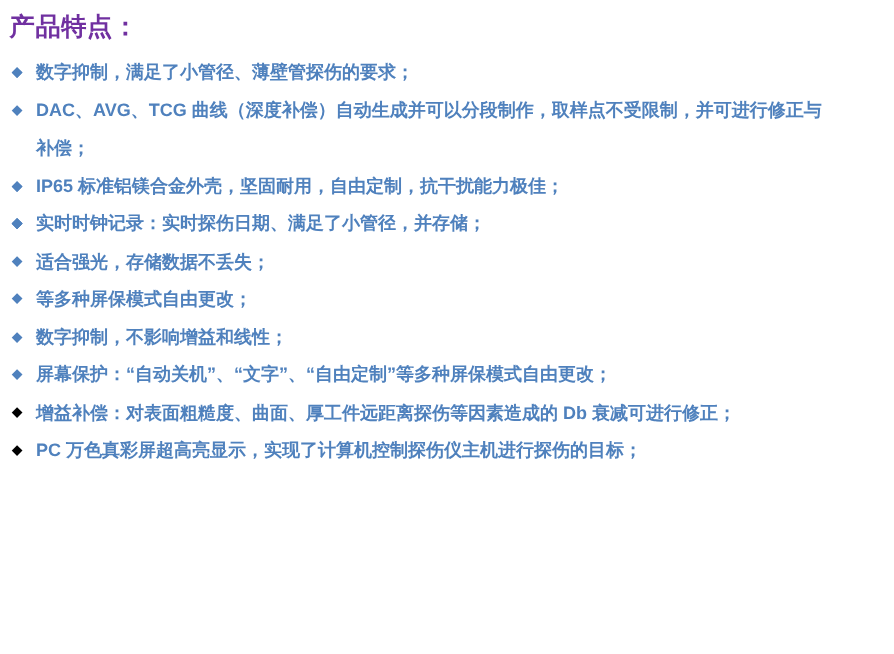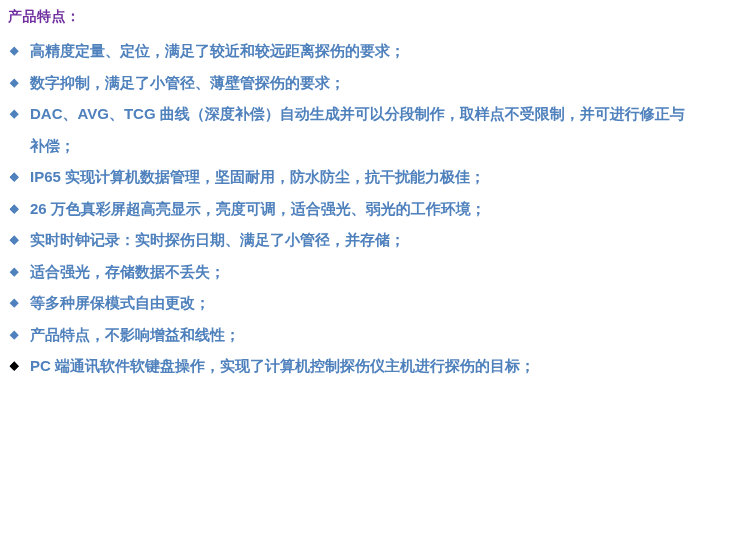--- a/index.html
+++ b/index.html
@@ -14,21 +14,21 @@
     font-family: "Liberation Sans", sans-serif;
   }
   .page {
     width: 745px;
     height: 545px;
     background: var(--bg-color, #ffffff);
     box-sizing: border-box;
   }
   .title {
     margin: 8px 0 0 8px;
-    font-size: 14px;
+    font-size: 21px;
     font-weight: bold;
     letter-spacing: 0.5px;
     color: var(--title-color, #7030A0);
   }
   ul.features {
     list-style: none;
     margin: 9px 0 0 0;
     padding: 0 48px 0 0;
   }
   li.feature {
@@ -51,29 +51,29 @@
   li.feature .bullet.black {
     color: var(--bullet-black, #000000);
   }
 </style>
 </head>
 <body>
 
 <div class="page">
   <h1 class="title">产品特点：</h1>
   <ul class="features" id="feature-list">
-      <li class="feature"><span class="bullet">◆</span><span>高精度定量、定位，满足了较近和较远距离探伤的要求；</span></li>
+      <li class="feature"><span class="bullet">◆</span></li>
       <li class="feature"><span class="bullet">◆</span><span>数字抑制，满足了小管径、薄壁管探伤的要求；</span></li>
       <li class="feature"><span class="bullet">◆</span><span>DAC、AVG、TCG 曲线（深度补偿）自动生成并可以分段制作，取样点不受限制，并可进行修正与补偿；</span></li>
       <li class="feature"><span class="bullet">◆</span></li>
-      <li class="feature"><span class="bullet">◆</span><span>IP65 实现计算机数据管理，坚固耐用，防水防尘，抗干扰能力极佳；</span></li>
+      <li class="feature"><span class="bullet">◆</span><span>IP65 标准铝镁合金外壳，坚固耐用，自由定制，抗干扰能力极佳；</span></li>
       <li class="feature"><span class="bullet">◆</span></li>
-      <li class="feature"><span class="bullet">◆</span><span>26 万色真彩屏超高亮显示，亮度可调，适合强光、弱光的工作环境；</span></li>
+      <li class="feature"><span class="bullet">◆</span></li>
       <li class="feature"><span class="bullet">◆</span></li>
       <li class="feature"><span class="bullet">◆</span><span>实时时钟记录：实时探伤日期、满足了小管径，并存储；</span></li>
       <li class="feature"><span class="bullet">◆</span><span>适合强光，存储数据不丢失；</span></li>
       <li class="feature"><span class="bullet">◆</span><span>等多种屏保模式自由更改；</span></li>
-      <li class="feature"><span class="bullet">◆</span><span>产品特点，不影响增益和线性；</span></li>
-      <li class="feature"><span class="bullet">◆</span></li>
-      <li class="feature"><span class="bullet black">◆</span></li>
-      <li class="feature"><span class="bullet black">◆</span><span>PC 端通讯软件软键盘操作，实现了计算机控制探伤仪主机进行探伤的目标；</span></li>
+      <li class="feature"><span class="bullet">◆</span><span>数字抑制，不影响增益和线性；</span></li>
+      <li class="feature"><span class="bullet">◆</span><span>屏幕保护：“自动关机”、“文字”、“自由定制”等多种屏保模式自由更改；</span></li>
+      <li class="feature"><span class="bullet black">◆</span><span>增益补偿：对表面粗糙度、曲面、厚工件远距离探伤等因素造成的 Db 衰减可进行修正；</span></li>
+      <li class="feature"><span class="bullet black">◆</span><span>PC 万色真彩屏超高亮显示，实现了计算机控制探伤仪主机进行探伤的目标；</span></li>
     </ul>
 </div>
 
 </body></html>

